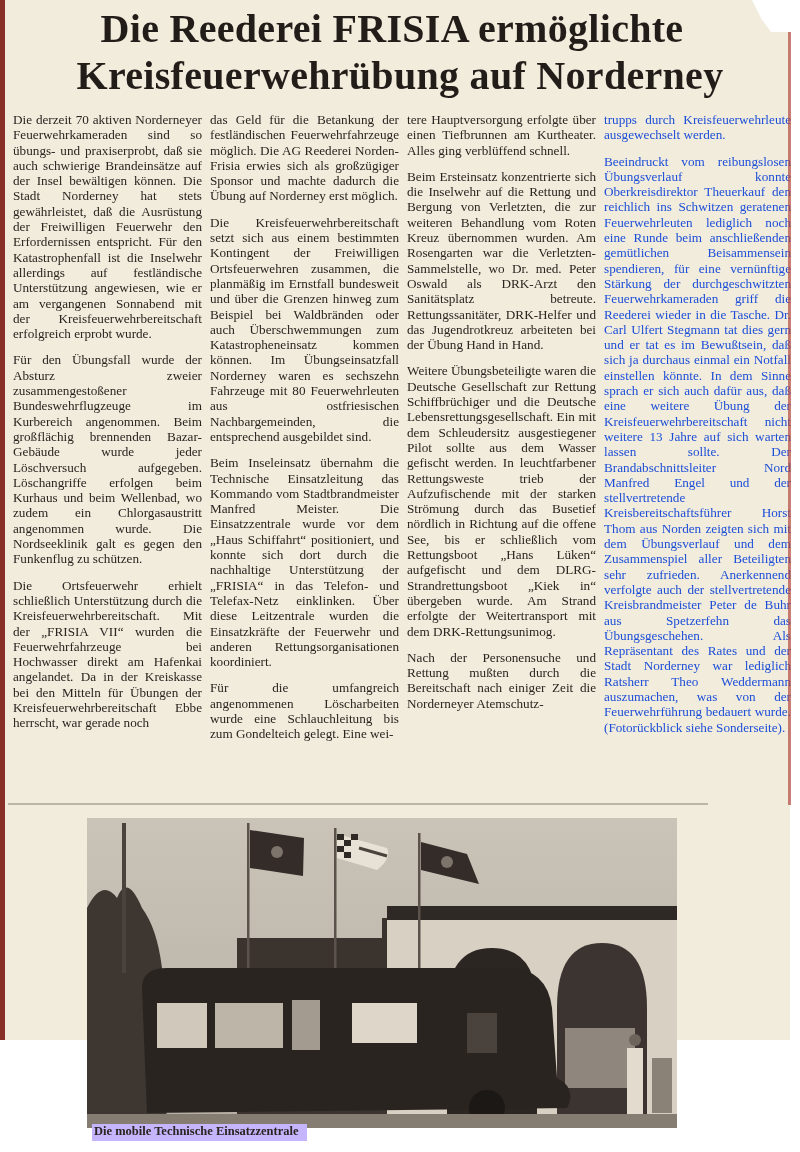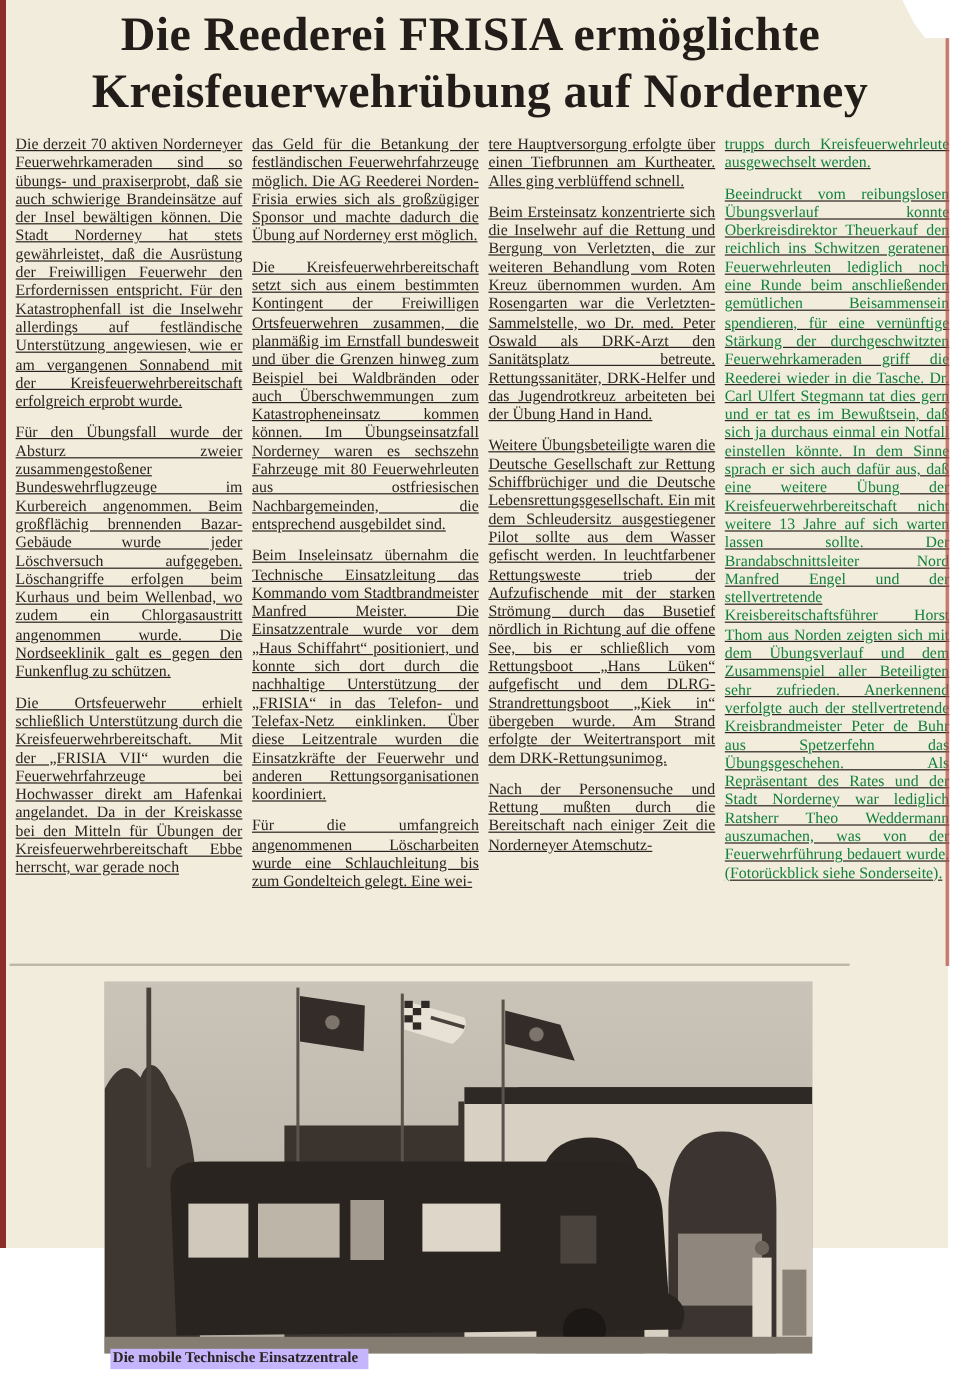--- a/index.html
+++ b/index.html
@@ -27,26 +27,26 @@
     position: absolute; left: 0; width: 790px; text-align: center;
     font-weight: bold; letter-spacing: .3px; color: #231d1a;
     transform-origin: center;
   }
   .hl1 { top: 6px; font-size: 40px; line-height: 46px; left: -8px; }
   .hl2 { top: 52px; font-size: 40px; line-height: 48px; }
   .columns {
     position: absolute; top: 112px; left: 4px; width: 786px; height: 690px;
     display: grid; grid-template-columns: 197px 197px 197px 195px;
   }
-  .col { padding: 0 4px 0 4px; box-sizing: border-box; overflow: hidden; text-decoration: underline; }
+  .col { padding: 0 4px 0 4px; box-sizing: border-box; overflow: hidden; }
   .col p {
     margin: 0 0 11px 0; font-size: 13.2px; line-height: 15.3px;
     text-align: justify; hyphens: manual;
   }
-  .col.fade-right p { color: #15803d; }
+  .col.fade-right p { color: #1d4ed8; }
   .bottom-rule {
     position: absolute; left: 8px; top: 803px; width: 700px; height: 2px; background: #9b9486; opacity: .6;
   }
   .photo-wrap {
     position: absolute; left: 87px; top: 818px; width: 590px; height: 310px;
     background: #bcb6ac; overflow: hidden;
   }
   .photo {
     position: absolute; left: 0; top: 0; width: 590px; height: 310px;
   }

